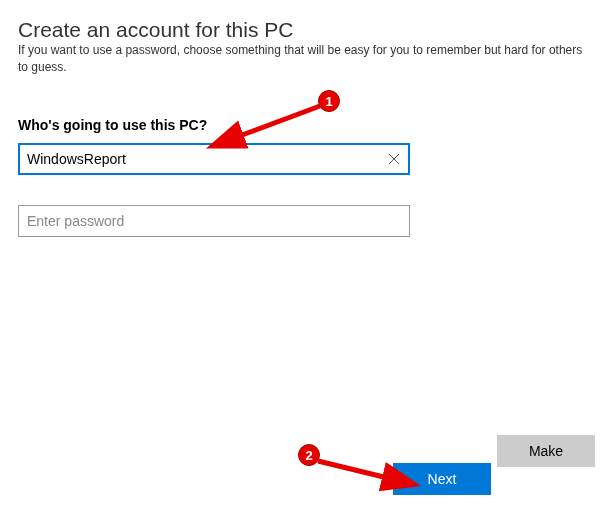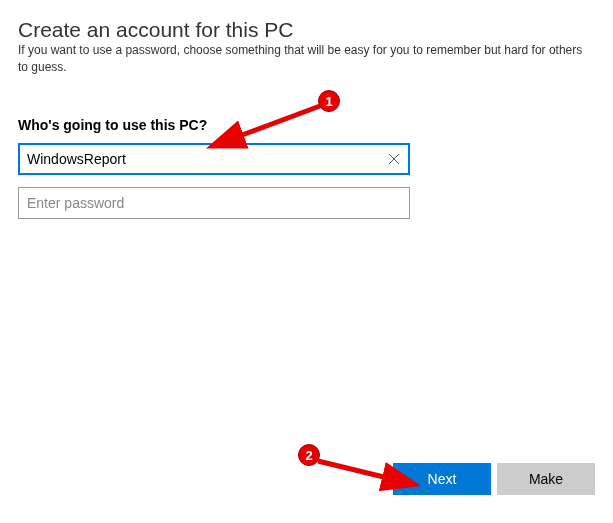--- a/index.html
+++ b/index.html
@@ -32,21 +32,21 @@
     }
     .section-label {
       font-size: 14px;
       font-weight: 600;
       color: #000;
       margin-bottom: 10px;
     }
     .input-wrapper {
       position: relative;
       width: 392px;
-      margin-bottom: 12px;
+      margin-bottom: 30px;
     }
     .input-wrapper.tight {
       margin-bottom: 10px;
       border-radius: 16px;
     }
     .text-input {
       width: 100%;
       height: 32px;
       padding: 0 32px 0 8px;
       font-size: 14px;
@@ -92,20 +92,21 @@
       font-family: inherit;
       border: none;
       cursor: pointer;
       display: flex;
       align-items: center;
       justify-content: center;
     }
     .btn-primary {
       background: #0078d7;
       color: #fff;
+      margin-top: 28px;
     }
     .btn-secondary {
       background: #ccc;
       color: #000;
     }
     
     .annotation {
       position: absolute;
       pointer-events: none;
     }

